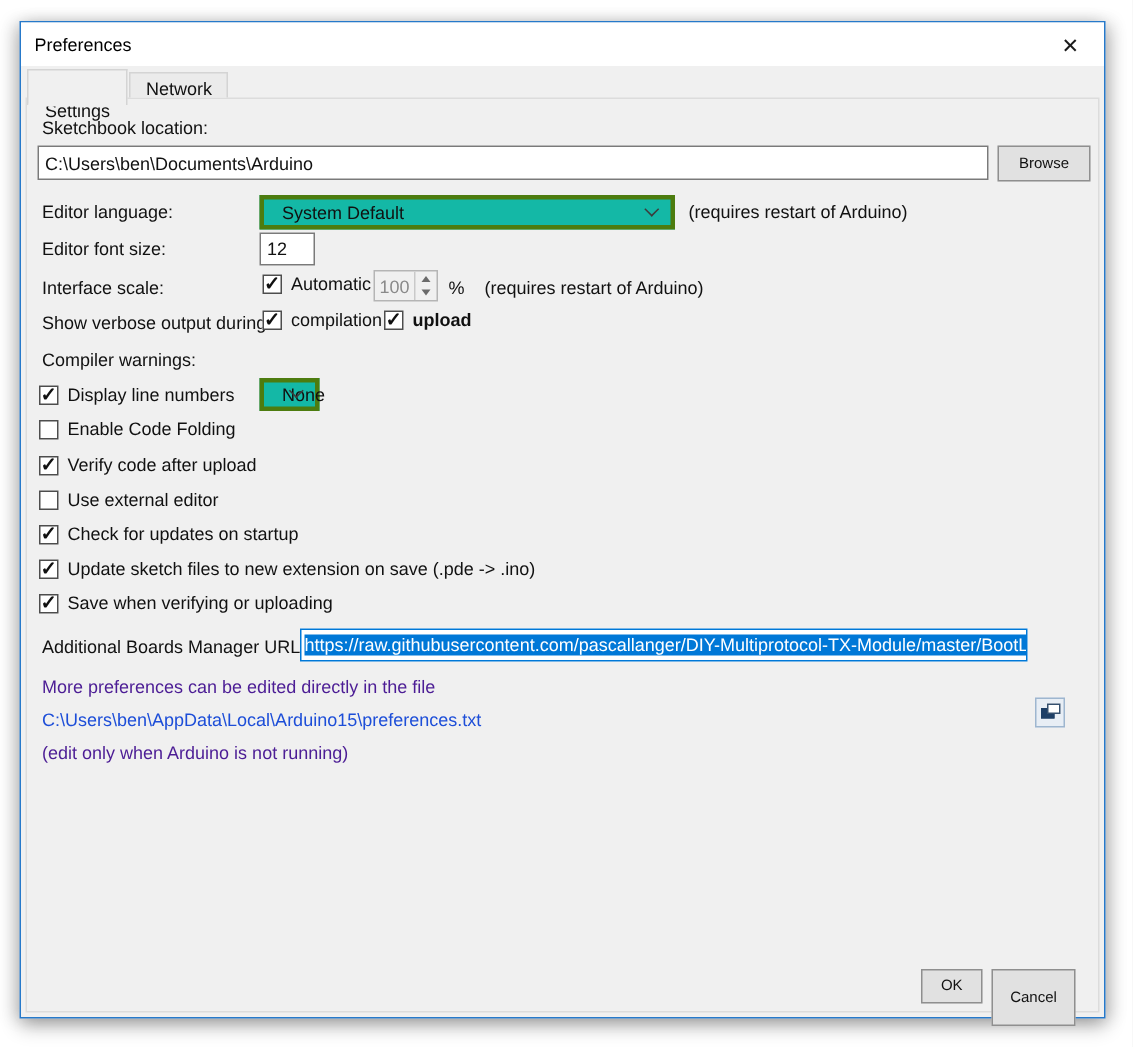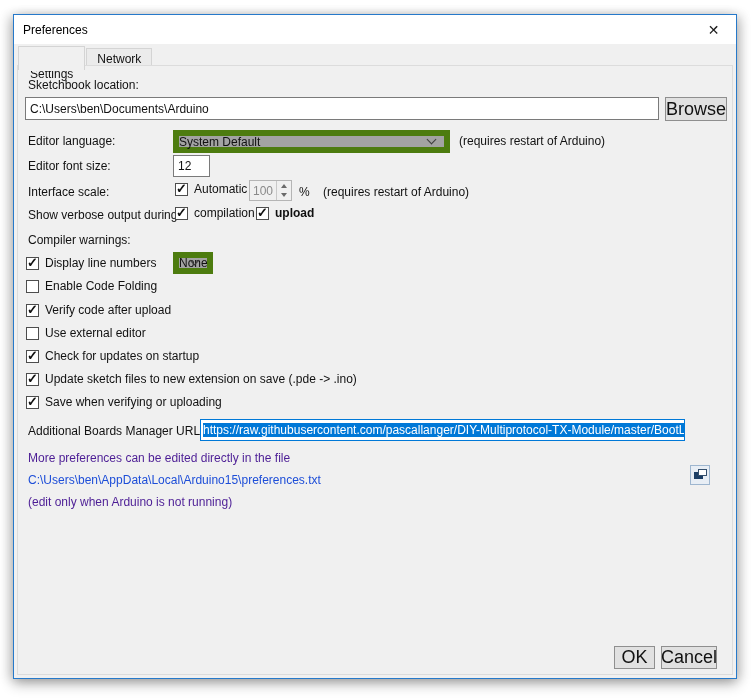--- a/index.html
+++ b/index.html
@@ -39,25 +39,25 @@
   .lbl { color:#111; white-space:nowrap; }
   .note { color:#111; white-space:nowrap; }
   .graynote { color:#4c1d95; white-space:nowrap; }
   .darkpath { color:#1d4ed8; white-space:nowrap; }
   .textfield {
     background:#ffffff; border:1px solid #7a7a7a; padding:0 4px; display:flex;
     align-items:center; white-space:nowrap; overflow:hidden;
   }
   .btn {
     background:#e1e1e1; border:1px solid #8f8f8f; display:flex; align-items:center;
-    justify-content:center; font-size:18px; color:#111; cursor:default;
+    justify-content:center; font-size:10px; color:#111; cursor:default;
   }
   .combo {
-    background:#a3a3a3; border:6px solid #4d7c0f; display:flex; align-items:center;
-    padding:0 0; position:relative; cursor:default;
+    background:#14b8a6; border:3px solid #4d7c0f; display:flex; align-items:center;
+    padding:0 12px; position:relative; cursor:default;
   }
   .combo .chev {
     position:absolute; right:9px; top:50%; width:7px; height:7px; margin-top:-6px;
     border-right:1.4px solid #3c3c3c; border-bottom:1.4px solid #3c3c3c; transform:rotate(45deg);
   }
   .cbrow { display:flex; align-items:center; gap:6px; white-space:nowrap; }
   .cb {
     width:13px; height:13px; background:#ffffff; border:1px solid #4d4d4d;
     position:relative; flex:0 0 auto; display:inline-block;
   }
@@ -192,16 +192,16 @@
     <div class="abs winicon-btn" style="left:672px; top:354px;">
       <span class="rect-back"></span>
       <span class="rect-front"></span>
     </div>
 
     <div class="abs graynote" style="left:10px; top:385px;">More preferences can be edited directly in the file</div>
     <div class="abs darkpath" style="left:10px; top:407px;">C:\Users\ben\AppData\Local\Arduino15\preferences.txt</div>
     <div class="abs graynote" style="left:10px; top:429px;">(edit only when Arduino is not running)</div>
 
     <div class="abs btn" style="left:596px; top:580px; width:41px; height:23px;">OK</div>
-    <div class="abs btn" style="left:643px; top:580px; width:56px; height:23px;">Cancel</div>
+    <div class="abs btn" style="left:643px; top:580px; width:56px; height:38px;">Cancel</div>
 
   </div>
 </div>
 
 </body></html>

